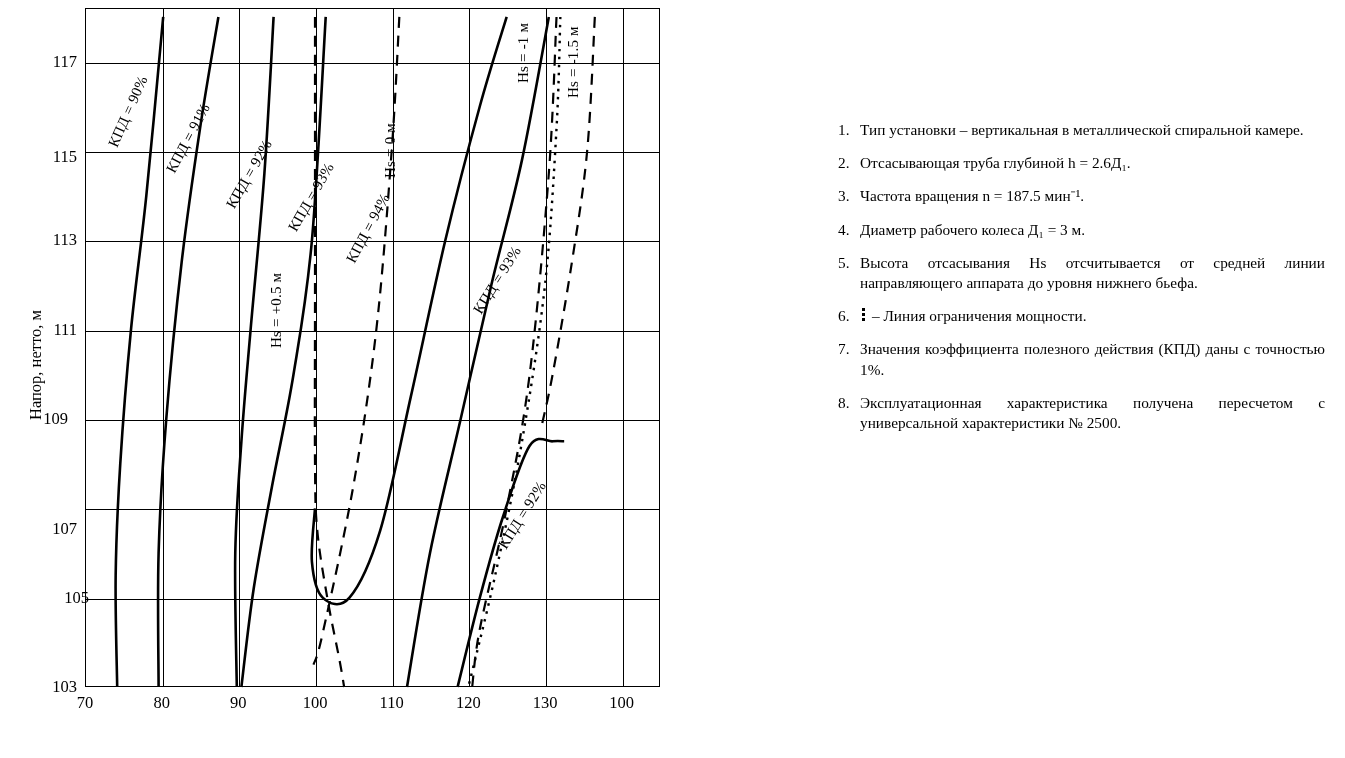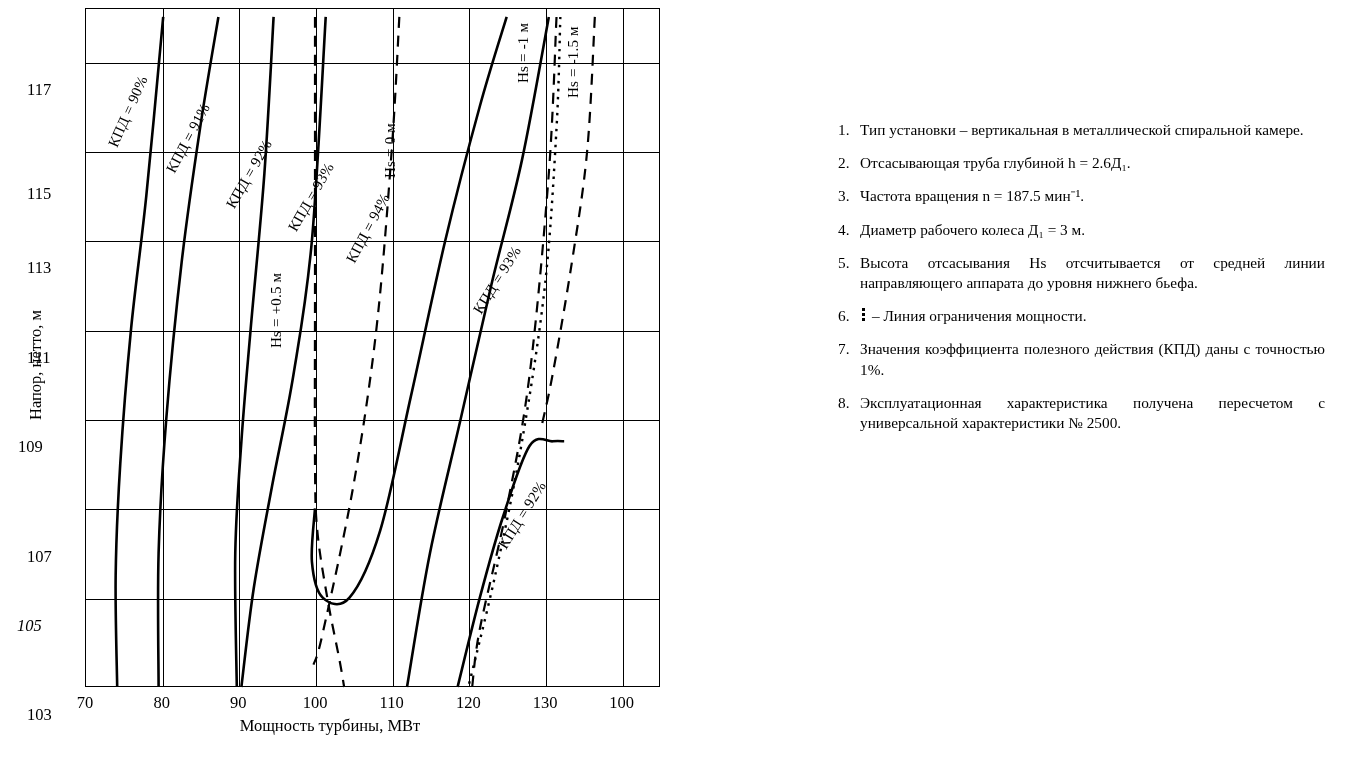--- a/index.html
+++ b/index.html
@@ -48,23 +48,23 @@
   .x-tick-label {
     position: absolute;
     font-size: 16.5px;
     text-align: center;
     width: 52px;
     transform: translateX(-26px);
   }
   .y-tick-label {
     position: absolute;
     font-size: 16.5px;
+    text-align: right;
     width: 50px;
     transform: translateY(-10px);
-    margin-top: 28px;
   }
   .axis-title-x {
     position: absolute;
     font-size: 16.5px;
     left: 0;
     width: 660px;
     text-align: center;
   }
   .axis-title-y {
     position: absolute;
@@ -176,30 +176,29 @@
         <div class="x-tick-label" style="left: 161.667px; top: 693px;">80</div>
         <div class="x-tick-label" style="left: 238.333px; top: 693px;">90</div>
         <div class="x-tick-label" style="left: 315px; top: 693px;">100</div>
         <div class="x-tick-label" style="left: 391.667px; top: 693px;">110</div>
         <div class="x-tick-label" style="left: 468.333px; top: 693px;">120</div>
         <div class="x-tick-label" style="left: 545px; top: 693px;">130</div>
         <div class="x-tick-label" style="left: 621.667px; top: 693px;">100</div>
       </div>
     <div id="ticks-y">
         <div class="y-tick-label" style="left: 27px; top: 687px;">103</div>
-        <div class="y-tick-label" style="left: 17px; top: 597.658px; font-style: italic;">105</div>
+        <div class="y-tick-label" style="left: 39px; top: 597.658px;">105</div>
         <div class="y-tick-label" style="left: 27px; top: 529px;">107</div>
         <div class="y-tick-label" style="left: 18px; top: 418.974px;">109</div>
         <div class="y-tick-label" style="left: 27px; top: 329.632px;">111</div>
         <div class="y-tick-label" style="left: 27px; top: 240.289px;">113</div>
-        <div class="y-tick-label" style="left: 27px; top: 166px;">115</div>
+        <div class="y-tick-label" style="left: 27px; top: 157px;">115</div>
         <div class="y-tick-label" style="left: 27px; top: 61.6053px;">117</div>
       </div>
 
-    <div class="axis-title-x" id="axis-title-x" style="top:716px;">Мощность турбины, МВт</div>
     <div class="axis-title-y" id="axis-title-y" style="left:26px; top:420px;">Напор, нетто, м</div>
 
     <div id="curve-labels">
         <div class="curve-label" style="left: 105px; top: 143px; transform: rotate(-66deg);">КПД = 90%</div>
         <div class="curve-label" style="left: 163px; top: 168px; transform: rotate(-62deg);">КПД = 91%</div>
         <div class="curve-label" style="left: 223px; top: 203px; transform: rotate(-60deg);">КПД = 92%</div>
         <div class="curve-label" style="left: 285px; top: 226px; transform: rotate(-60deg);">КПД = 93%</div>
         <div class="curve-label" style="left: 343px; top: 258px; transform: rotate(-62deg);">КПД = 94%</div>
         <div class="curve-label" style="left: 470px; top: 308px; transform: rotate(-58deg);">КПД = 93%</div>
         <div class="curve-label" style="left: 495px; top: 543px; transform: rotate(-58deg);">КПД = 92%</div>

